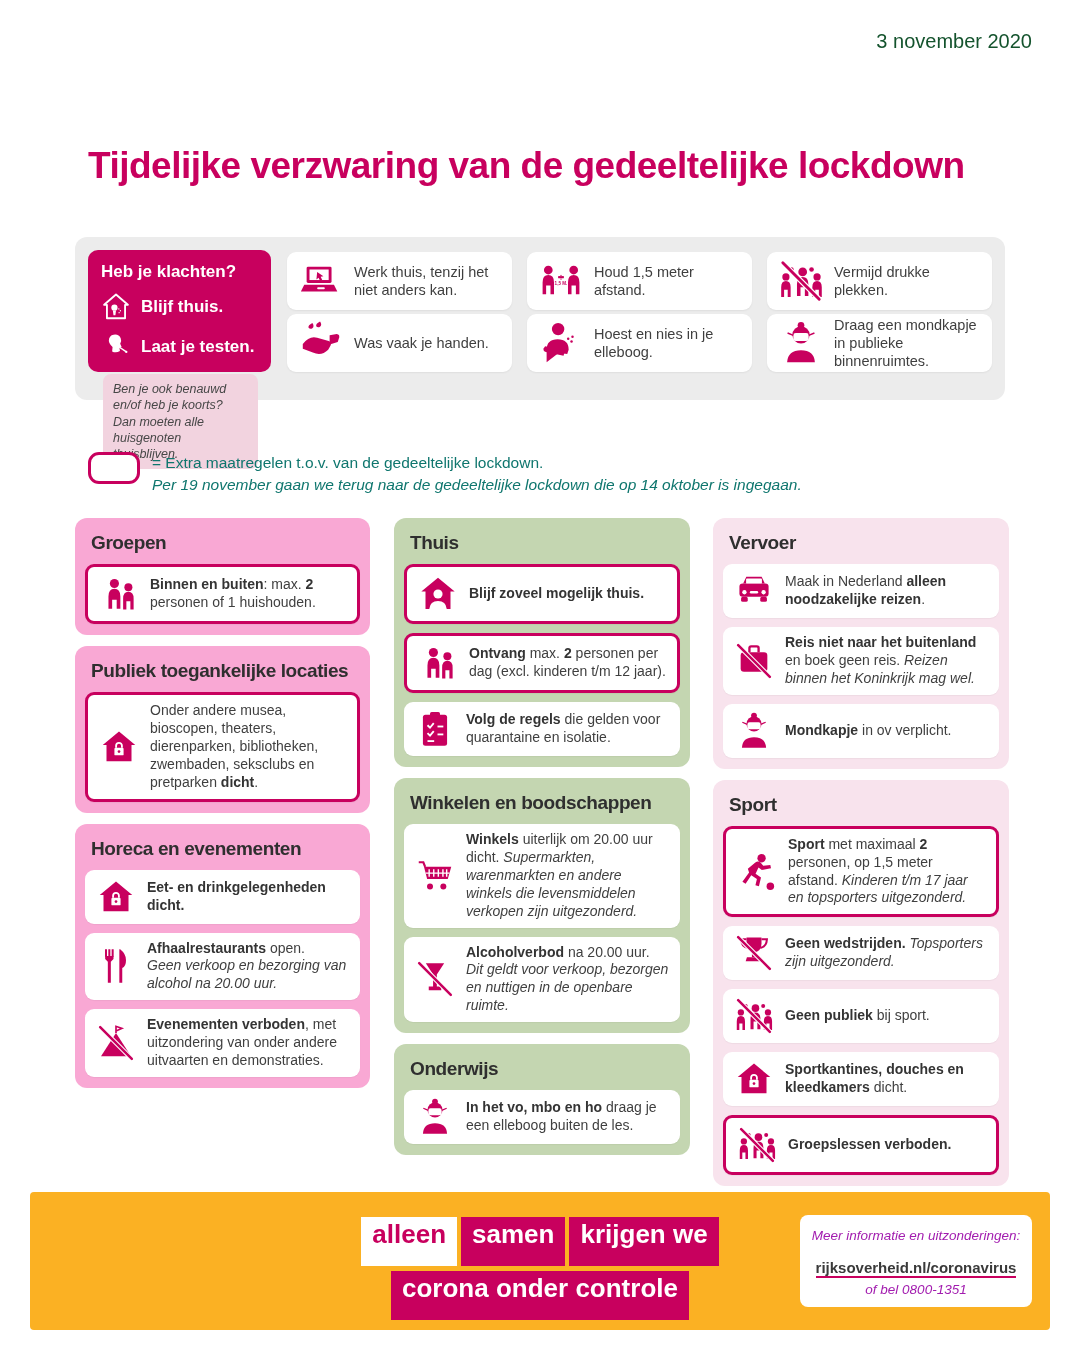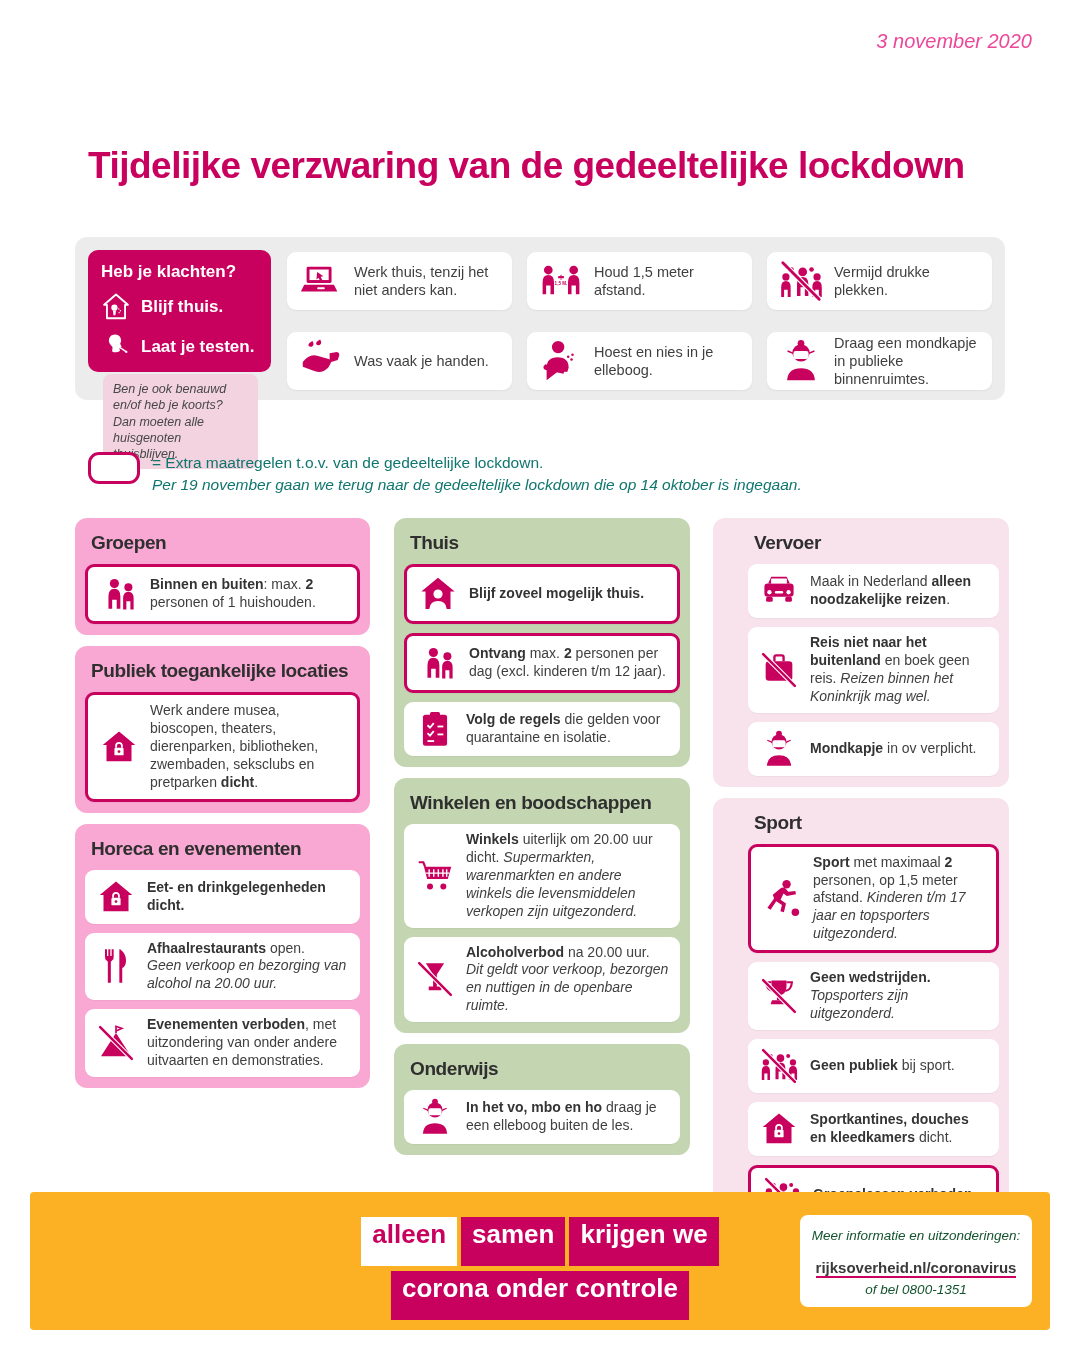--- a/index.html
+++ b/index.html
@@ -1,73 +1,73 @@
 <!DOCTYPE html>
 <html><head>
 <meta charset="utf-8">
 <style>
   html,body{margin:0;padding:0;background:#fff;}
   .page{position:relative;width:1080px;height:1350px;background:#fff;overflow:hidden;
         font-family:"Liberation Sans",sans-serif;color:#3f3f3f;}
 
-  #date{position:absolute;top:30px;right:48px;font-size:20px;font-style:italic;color:#ec4899;}
+  #date{position:absolute;top:30px;right:48px;font-size:20px;color:#14532d;}
   #title{position:absolute;left:88px;top:120px;font-size:37px;font-weight:700;color:#c8005e;letter-spacing:-0.5px;}
 
   #toppanel{position:absolute;left:75px;top:237px;width:930px;height:163px;background:#ececec;border-radius:12px;}
 
   #complaints{position:absolute;left:88px;top:250px;width:183px;height:122px;background:#c8005e;border-radius:10px;
               color:#fff;padding:12px 13px;box-sizing:border-box;}
   .c-title{font-size:17px;font-weight:700;}
   .c-item{display:flex;align-items:center;gap:10px;margin-top:10px;}
   .c-item .icon{width:30px;height:30px;flex:0 0 30px;color:#fff;}
   .c-item .lbl{font-size:17px;font-weight:700;}
 
   #note{position:absolute;left:103px;top:374px;width:155px;background:#f2d3df;border-radius:8px;
         padding:7px 10px;font-size:12.5px;font-style:italic;line-height:1.3;color:#474747;box-sizing:border-box;}
 
   #advice-grid{position:absolute;left:287px;top:252px;width:705px;display:grid;
-               grid-template-columns:repeat(3,225px);gap:22px 15px;}
+               grid-template-columns:repeat(3,225px);gap:4px 15px;}
   .advice{background:#fff;border-radius:9px;height:58px;display:flex;align-items:center;gap:10px;
           padding:0 8px 0 11px;box-sizing:border-box;box-shadow:0 1px 2px rgba(0,0,0,.06);}
   .advice .icon{width:46px;height:46px;flex:0 0 46px;color:#c8005e;}
   .advice .txt{font-size:14.5px;line-height:1.25;color:#3f3f3f;}
 
   #legend-box{position:absolute;left:88px;top:452px;width:52px;height:32px;border:3px solid #c8005e;
               border-radius:11px;background:#fff;box-sizing:border-box;}
   #legend-text{position:absolute;left:152px;top:452px;font-size:15.5px;line-height:1.4;color:#0f766e;}
   #legend-text .l2{font-style:italic;}
 
   .col{position:absolute;top:518px;display:flex;flex-direction:column;gap:11px;}
   #col-0{left:75px;width:295px;}
   #col-1{left:394px;width:296px;}
   #col-2{left:713px;width:296px;}
   .sec{border-radius:12px;padding-bottom:2px;}
   .sec.blue{background:#f9a8d4;}
   .sec.green{background:#c4d6b1;}
-  .sec.pink{background:#f8e3ed;padding-left:25px;}
+  .sec.pink{background:#f8e3ed;}
   .sec h2{margin:14px 14px 10px 16px;font-size:19px;font-weight:700;color:#2f2f2f;letter-spacing:-0.4px;white-space:nowrap;}
   .cards{padding:0 10px;}
   .card{background:#fff;border-radius:9px;margin-bottom:9px;padding:7px 11px;display:flex;gap:11px;
         align-items:center;box-shadow:0 1px 1px rgba(0,0,0,.04);}
   .card.extra{border:3px solid #c8005e;}
   .card .icon{width:40px;height:40px;flex:0 0 40px;color:#c8005e;}
   .icon svg{width:100%;height:100%;display:block;}
   .card .txt{font-size:14px;line-height:1.28;color:#3f3f3f;}
   .b{font-weight:700;color:#343434;}
   .i{font-style:italic;}
 
   #footer{position:absolute;left:30px;top:1192px;width:1020px;height:138px;background:#fbb123;border-radius:4px;}
   #slogan{position:absolute;left:0;top:25px;width:100%;text-align:center;}
   .sl-line{margin-bottom:5px;}
   .sl{display:inline-block;margin:0 2px;padding:4px 11px 19px;font-size:26px;font-weight:700;line-height:1;}
   .sl.light{background:#fff;color:#c8005e;}
   .sl.dark{background:#c8005e;color:#fff;}
   #infobox{position:absolute;left:770px;top:23px;width:232px;height:92px;background:#fff;border-radius:8px;
            text-align:center;padding:13px 8px;box-sizing:border-box;}
-  .inf1,.inf3{font-size:13.5px;font-style:italic;color:#14532d;}
+  .inf1,.inf3{font-size:13.5px;font-style:italic;color:#a21caf;}
   .inf-link{display:inline-block;font-size:15px;font-weight:700;color:#3a3a3a;
             border-bottom:2px solid #c8005e;margin:16px 0 4px;cursor:pointer;}
 </style>
 </head>
 <body>
 
 <div class="page">
 
   <div id="date">3 november 2020</div>
   <h1 id="title">Tijdelijke verzwaring van de gedeeltelijke lockdown</h1>
@@ -228,21 +228,21 @@
       <div class="cards">
           <div class="card extra">
             <span class="icon">
               <svg viewBox="0 0 48 48" fill="currentColor" xmlns="http://www.w3.org/2000/svg">
                 <path d="M24 5.5 4.5 21.5H9V41h30V21.5h4.5z"></path>
                 <rect x="18.5" y="25" width="11" height="9" rx="1.4" fill="#fff"></rect>
                 <path d="M20.5 25v-2.5a3.5 3.5 0 017 0V25" fill="none" stroke="#fff" stroke-width="2.2"></path>
                 <circle cx="24" cy="29.5" r="1.6" fill="currentColor"></circle>
               </svg>
             </span>
-            <div class="txt"><span>Werk andere musea, bioscopen, theaters, dierenparken, bibliotheken, zwembaden, seksclubs en pretparken </span><span class="b">dicht</span><span>.</span></div>
+            <div class="txt"><span>Onder andere musea, bioscopen, theaters, dierenparken, bibliotheken, zwembaden, seksclubs en pretparken </span><span class="b">dicht</span><span>.</span></div>
           </div>
         </div>
     </section>
     <section class="sec blue">
       <h2>Horeca en evenementen</h2>
       <div class="cards">
           <div class="card">
             <span class="icon">
               <svg viewBox="0 0 48 48" fill="currentColor" xmlns="http://www.w3.org/2000/svg">
                 <path d="M24 5.5 4.5 21.5H9V41h30V21.5h4.5z"></path>

